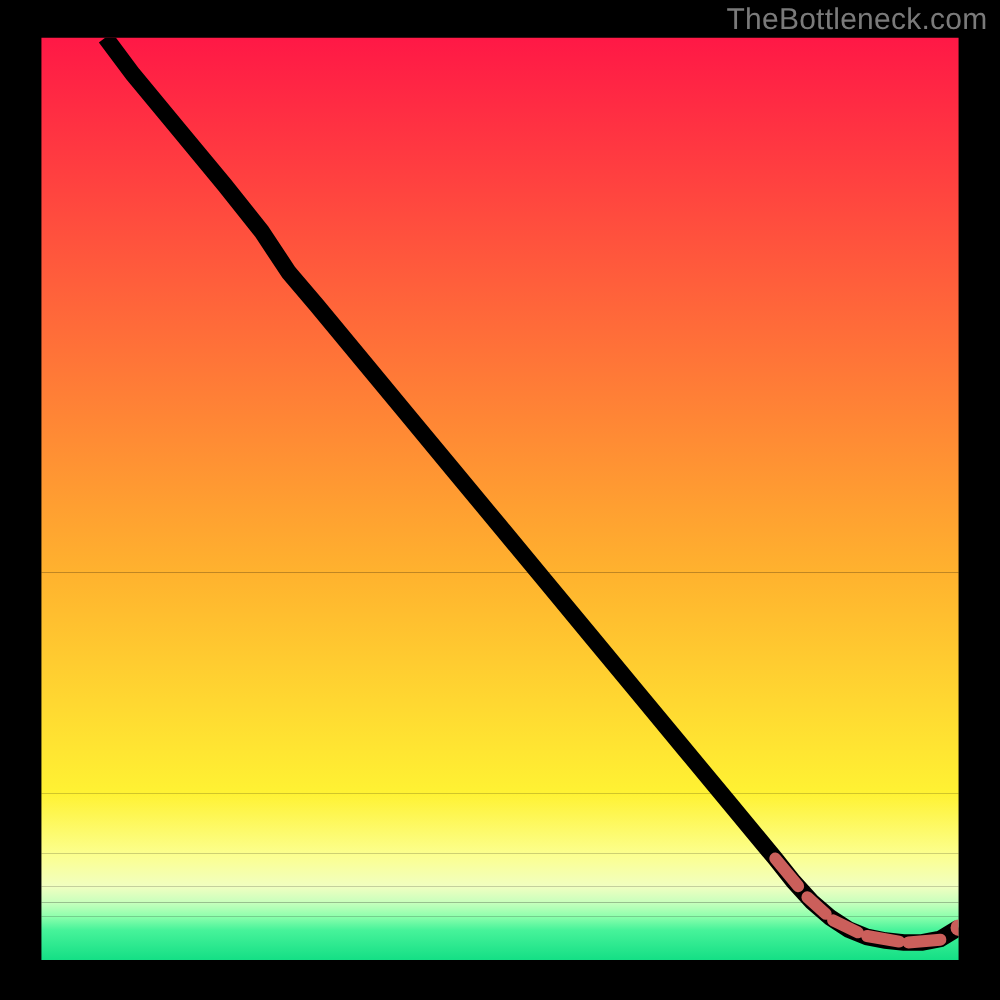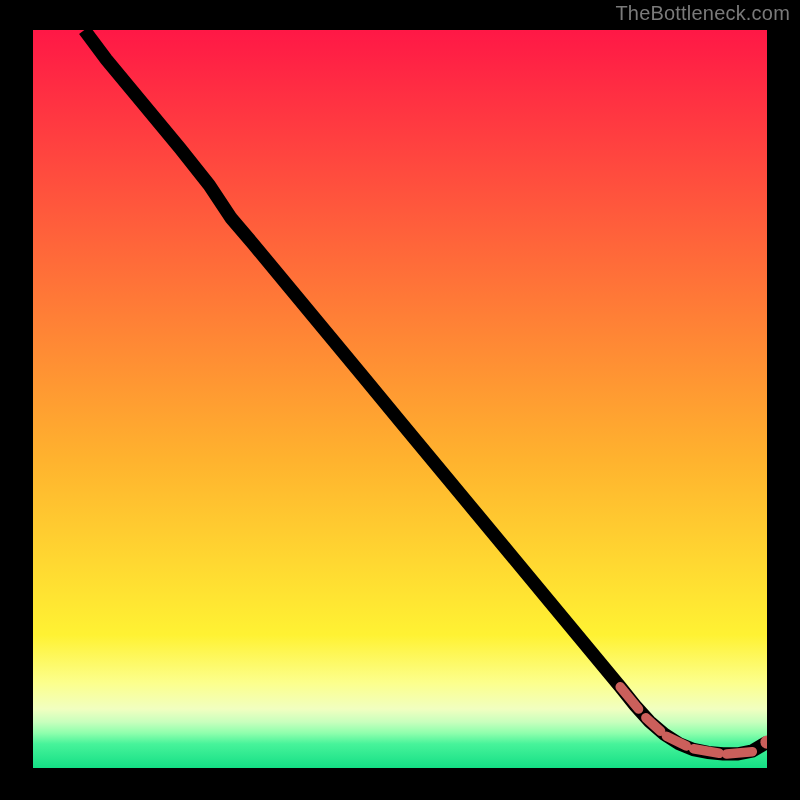--- a/index.html
+++ b/index.html
@@ -15,21 +15,21 @@
     position: relative;
     width: 800px;
     height: 800px;
     background: #000;
   }
   .watermark {
     position: absolute;
     top: 2px;
     right: 10px;
     color: #7a7a7a;
-    font-size: 20px;
+    font-size: 24px;
     font-weight: 500;
     letter-spacing: 0.2px;
     z-index: 5;
   }
   .plot-area {
     position: absolute;
     left: 33px;
     top: 30px;
     width: 734px;
     height: 738px;

